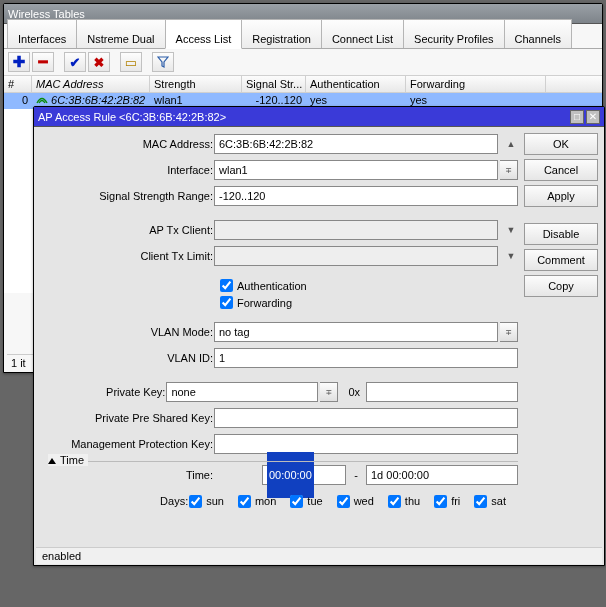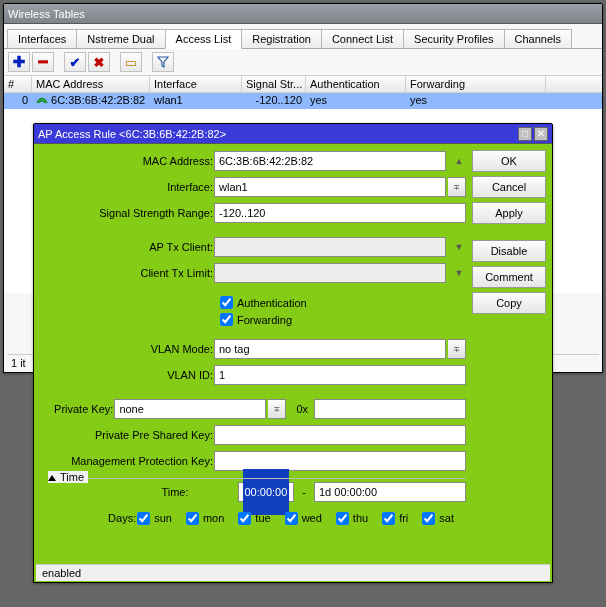--- a/index.html
+++ b/index.html
@@ -6,41 +6,41 @@
   body { font-family: Tahoma, Arial, sans-serif; font-size: 11px; background: #666; width: 606px; height: 607px; overflow: hidden; position: relative; }
   
   .window { position: absolute; background: #f0f0f0; border: 1px solid #000; border-radius: 2px 2px 0 0; box-shadow: 0 1px 3px rgba(0,0,0,0.35); }
   .titlebar { background: linear-gradient(#9aa0a6,#7e848a); color: #fff; height: 20px; display: flex; align-items: center; padding: 0 4px; font-size: 11px; border-bottom: 1px solid #555; }
   .titlebar .spacer { flex: 1; }
   .titlebar .tb-btn { background: #c0c0c0; border: 1px solid #666; width: 14px; height: 14px; margin-left: 2px; display: inline-flex; align-items: center; justify-content: center; font-size: 10px; }
   
   
   .main { left: 3px; top: 3px; width: 600px; height: 370px; background: #f7f7f7; }
   .tabs { display: flex; height: 22px; padding: 0 3px; margin-top: 3px; border-bottom: 1px solid #aaa; align-items: flex-end; }
-  .tab { padding: 3px 10px 3px; border: 1px solid #b5b5b5; border-bottom: none; margin-right: -1px; background: linear-gradient(#fdfdfd,#ececec); cursor: pointer; }
+  .tab { padding: 13px 10px 3px; border: 1px solid #b5b5b5; border-bottom: none; margin-right: -1px; background: linear-gradient(#fdfdfd,#ececec); cursor: pointer; }
   .tab.active { background: #fff; border-bottom: 1px solid #fff; position: relative; top: 1px; }
   .toolbar { display: flex; padding: 2px 4px; gap: 2px; height: 26px; align-items: center; }
   .tool { width: 22px; height: 20px; border: 1px solid #c1c1c1; background: linear-gradient(#fdfdfd,#e8e8e8); display: flex; align-items: center; justify-content: center; font-size: 13px; }
   .tool.sep { width: 6px; border: none; background: none; }
   .tablehdr { display: flex; background: linear-gradient(#fcfcfc,#e8e8e8); border-top: 1px solid #d0d0d0; border-bottom: 1px solid #d0d0d0; height: 18px; }
   .th { border-right: 1px solid #d0d0d0; padding: 2px 4px; overflow: hidden; white-space: nowrap; }
   .row { display: flex; height: 16px; }
   .row.sel { background: #8fb9ff; }
   .td { padding: 1px 4px; overflow: hidden; white-space: nowrap; }
   .tablebody { height: 200px; background: #fff; }
   .col0 { width: 28px; }
-  .col1 { width: 118px; }
+  .col1 { width: 118px; font-style: italic; }
   .col2 { width: 92px; }
   .col3 { width: 64px; text-align: right; }
   .col4 { width: 100px; }
   .col5 { width: 140px; }
   .status { position: absolute; bottom: 1px; left: 3px; right: 3px; border-top: 1px solid #ccc; padding: 2px 4px; font-size: 11px; }
   
   
-  .dialog { left: 33px; top: 123px; width: 520px; height: 460px; background: #84cc16; }
+  .dialog { left: 33px; top: 106px; width: 572px; height: 460px; background: #e5e5e5; }
   .dialog .titlebar { background: linear-gradient(#3a3ad8,#3a3ad8); }
   .dialog .body { padding: 6px 8px 4px 4px; position: relative; height: calc(100% - 20px); }
   .formcol { position: absolute; left: 4px; top: 6px; right: 86px; bottom: 24px; }
   .btncol { position: absolute; right: 6px; top: 6px; width: 74px; display: flex; flex-direction: column; gap: 4px; }
   .btn { height: 22px; border: 1px solid #999; background: linear-gradient(#fcfcfc,#e6e6e6); font-size: 11px; cursor: pointer; }
   
   .frow { display: flex; align-items: center; margin-bottom: 4px; min-height: 22px; }
   .flabel { width: 176px; text-align: right; padding-right: 1px; white-space: nowrap; }
   .fcontent { flex: 1; display: flex; align-items: center; gap: 2px; }
   .input { flex: 1; height: 20px; border: 1px solid #888; background: #fff; padding: 2px 4px; font-family: inherit; font-size: 11px; }
@@ -87,21 +87,21 @@
     <div class="tool sep"></div>
     <div class="tool" style="color:#3070c0;">
       <svg width="12" height="12" viewBox="0 0 12 12">
           <path d="M1 1 h10 L7 6 v5 l-2 -1 v-4 Z" fill="none" stroke="#2a5ca8" stroke-width="1.2"></path>
         </svg>
     </div>
   </div>
   <div class="tablehdr">
     <div class="th col0">#</div>
     <div class="th col1">MAC Address</div>
-    <div class="th col2">Interface</div>
+    <div class="th col2">Strength</div>
     <div class="th col3" style="text-align:left;">Signal Str...</div>
     <div class="th col4">Authentication</div>
     <div class="th col5">Forwarding</div>
   </div>
   <div class="tablebody">
     <div class="row sel">
       <div class="td col0" style="text-align:right;">0</div>
       <div class="td col1">
         <span class="dicon"><svg viewBox="0 0 12 10">
               <path d="M1 9 Q6 0 11 9" fill="none" stroke="#0a8a0a" stroke-width="1.4"></path>

